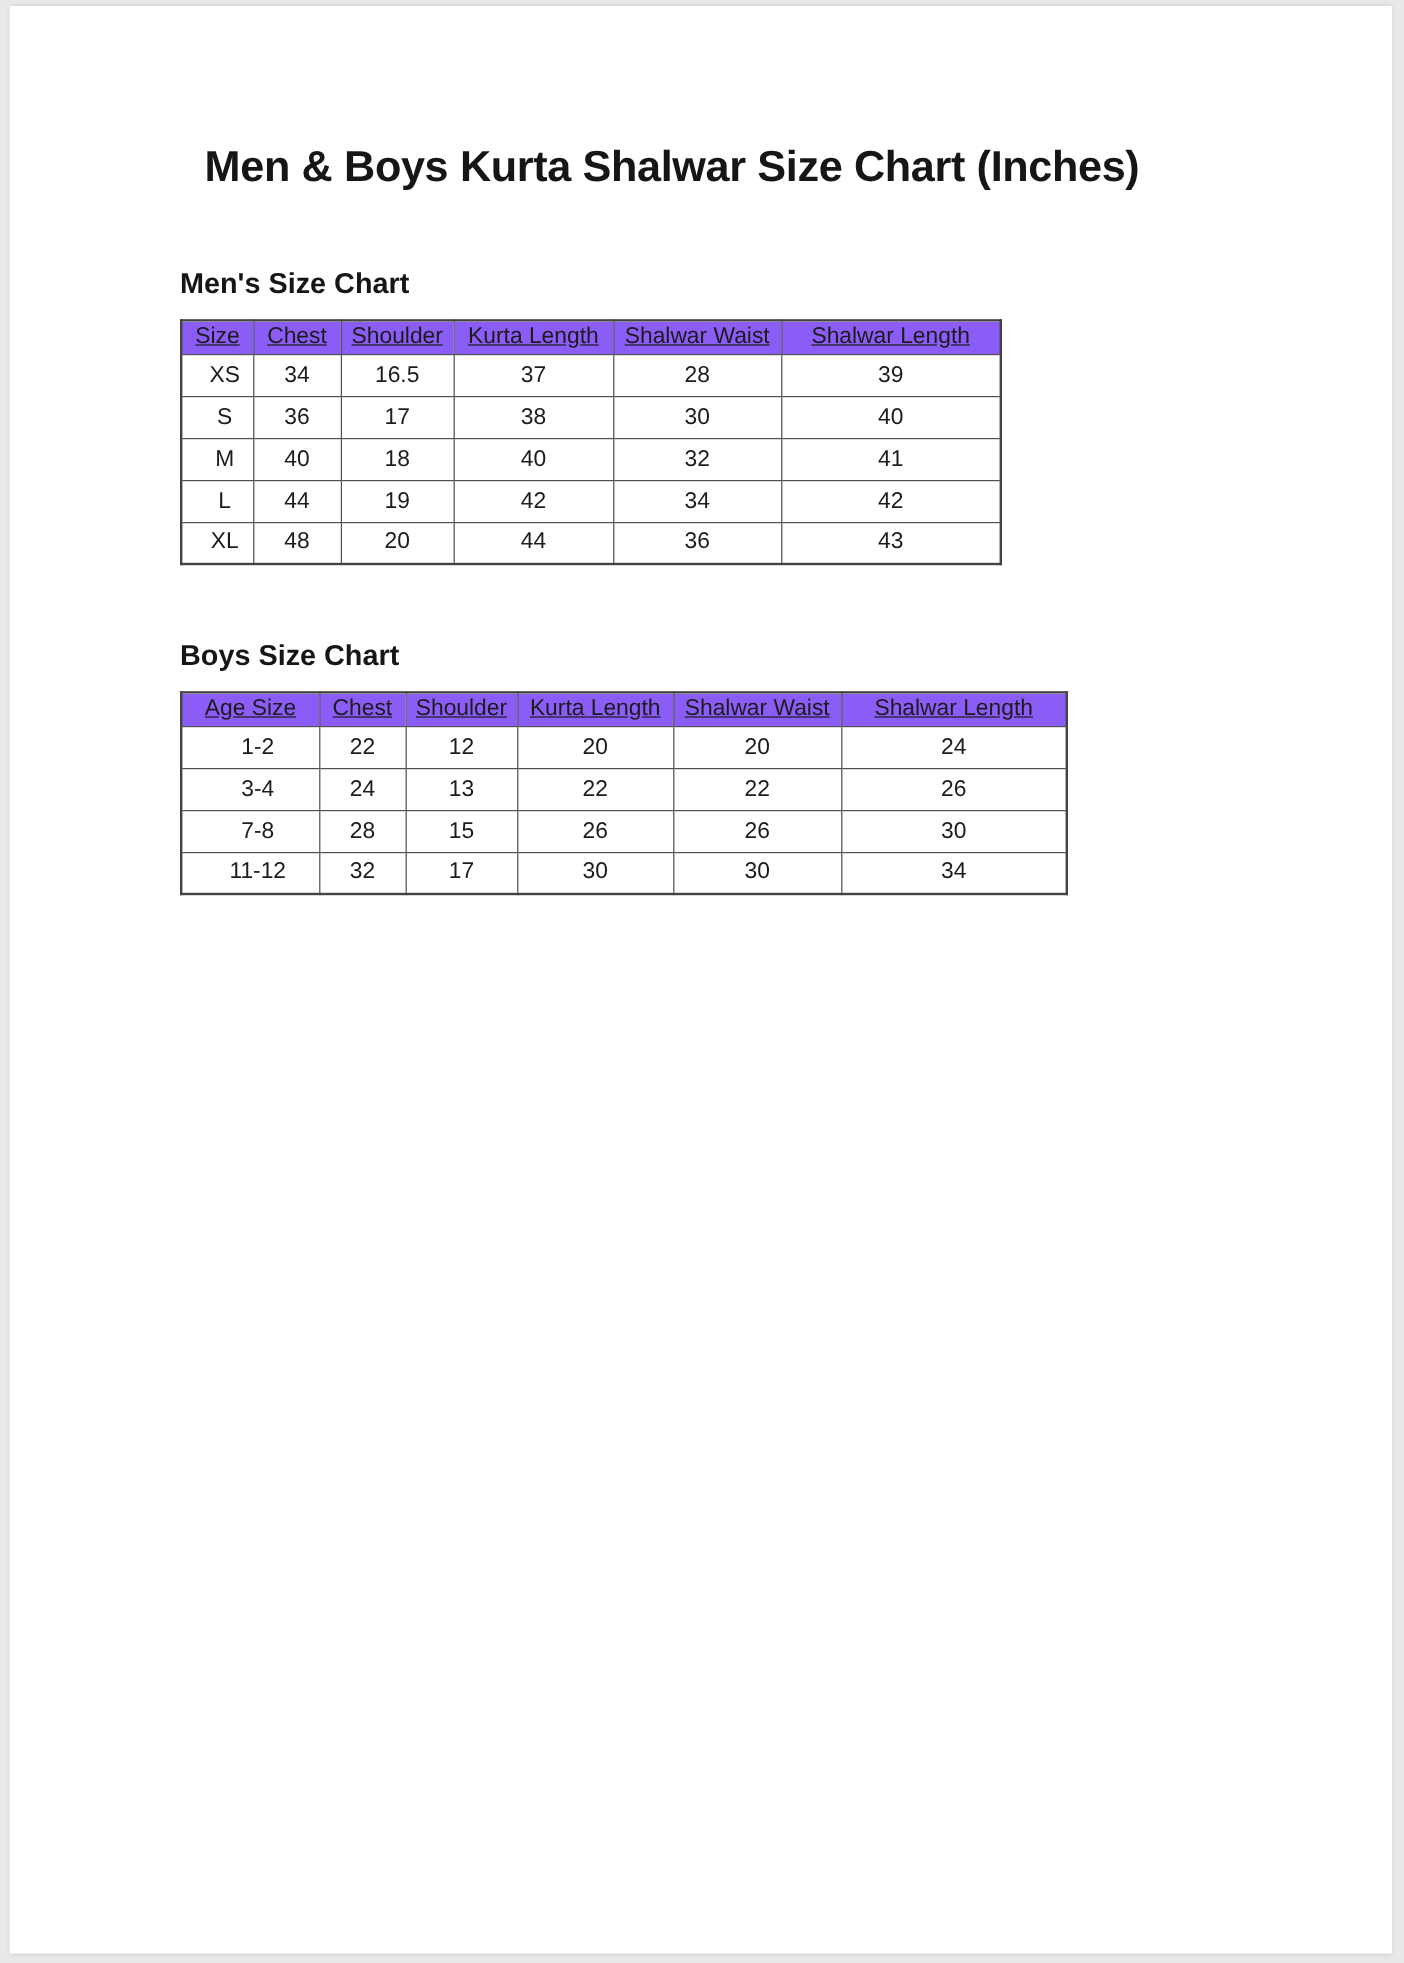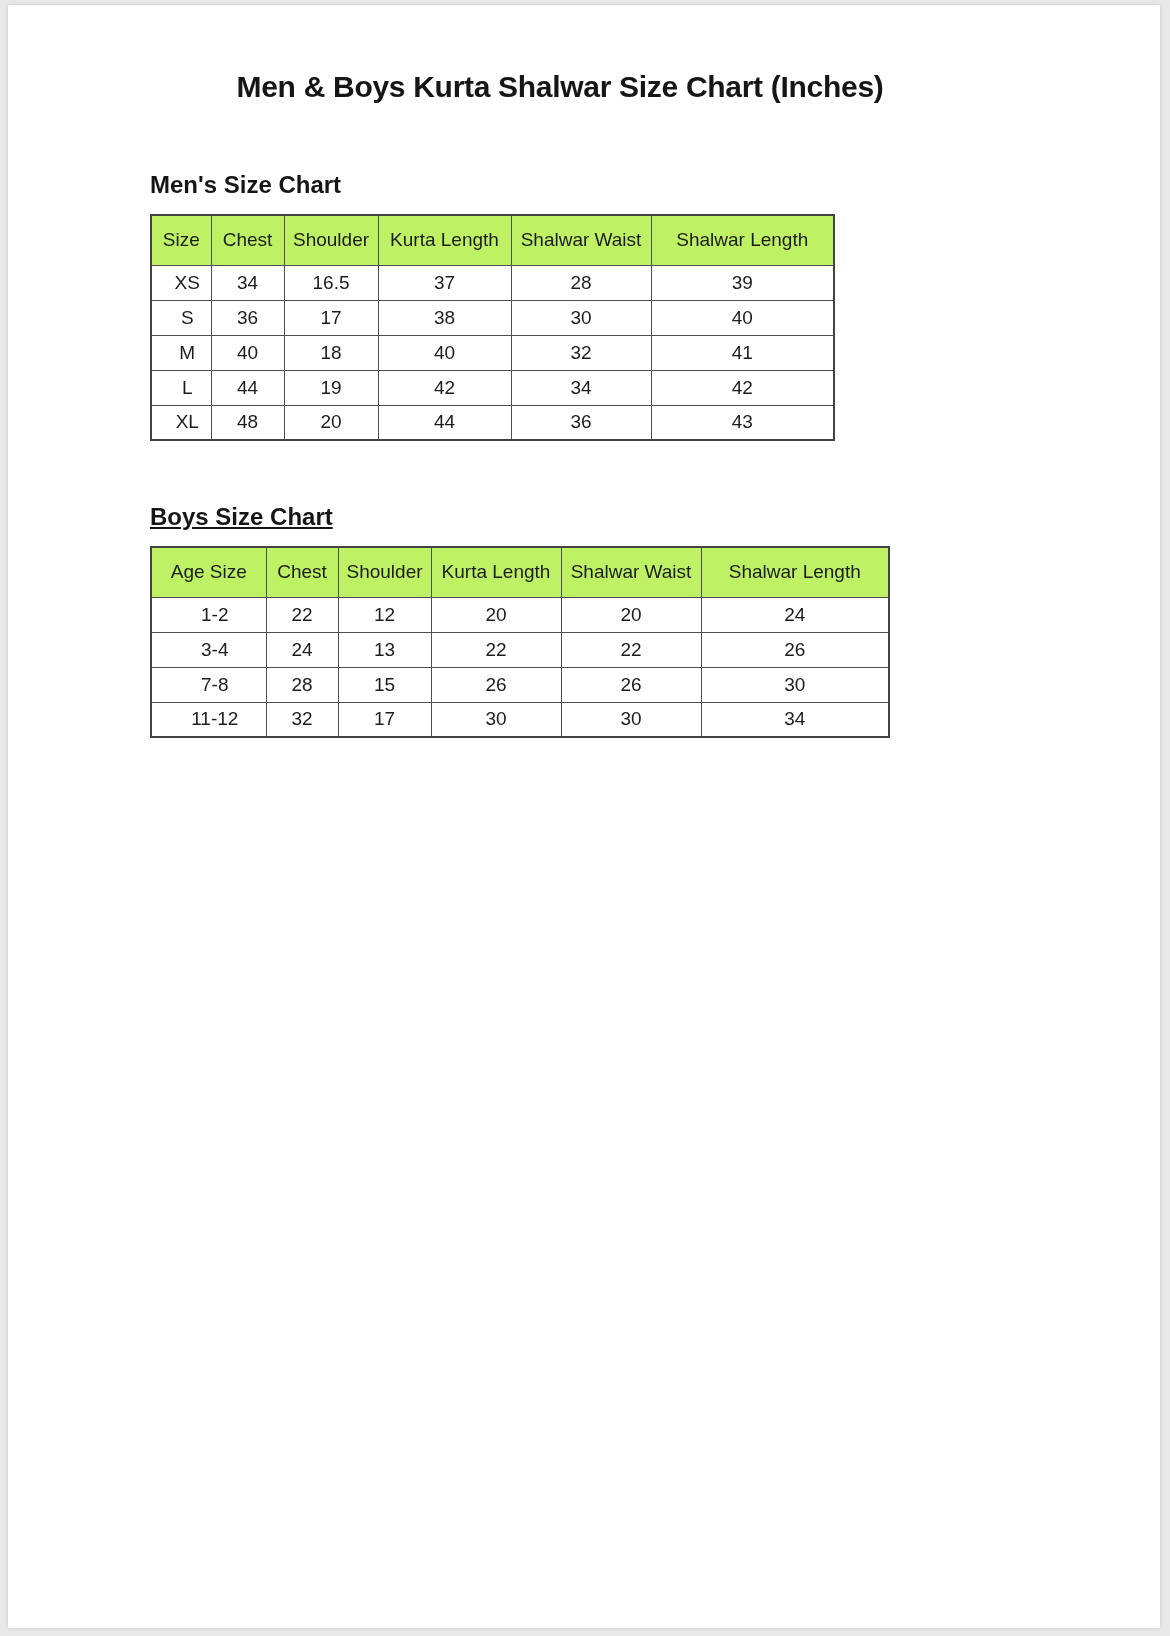--- a/index.html
+++ b/index.html
@@ -17,57 +17,58 @@
     position: absolute;
     top: 5px; left: 8px; right: 10px; bottom: 8px;
     background: #ffffff;
     box-shadow: 0 0 4px rgba(0,0,0,0.15);
   }
   .content {
     margin-left: 142px;   
     width: 820px;
   }
   .doc-title {
-    margin-top: 64px;
+    margin-top: 116px;
     text-align: center;
-    font-size: 30px;
+    font-size: 36px;
     line-height: 36px;
     font-weight: bold;
     letter-spacing: -0.3px;
     color: #161616;
   }
   .section-heading {
     font-size: 24px;
     line-height: 28px;
     font-weight: bold;
     color: #161616;
   }
   .heading-mens { margin-top: 66px; }
-  .heading-boys { margin-top: 62px; text-decoration: underline; }
+  .heading-boys { margin-top: 62px; }
   table.size-table {
     border-collapse: collapse;
     table-layout: fixed;
     margin-top: 15px;
     background: #ffffff;
   }
   table.size-table th,
   table.size-table td {
     border: 1px solid #4f4f4f;
     font-size: 19px;
     font-weight: normal;
     color: #1c1c1c;
     text-align: center;
     vertical-align: middle;
     white-space: nowrap;
     overflow: hidden;
   }
   table.size-table { border: 2px solid #434343; }
   table.size-table th {
-    background: #bef264;
-    height: 50px;
+    background: #8b5cf6;
+    height: 28px;
+    text-decoration: underline;
   }
   table.size-table td { height: 35px; }
   table.size-table td.first-col {
     text-align: center;
     padding-left: 12px;
   }
   
   table.mens { width: 683px; }
   table.mens col:nth-child(1) { width: 60px; }
   table.mens col:nth-child(2) { width: 73px; }

